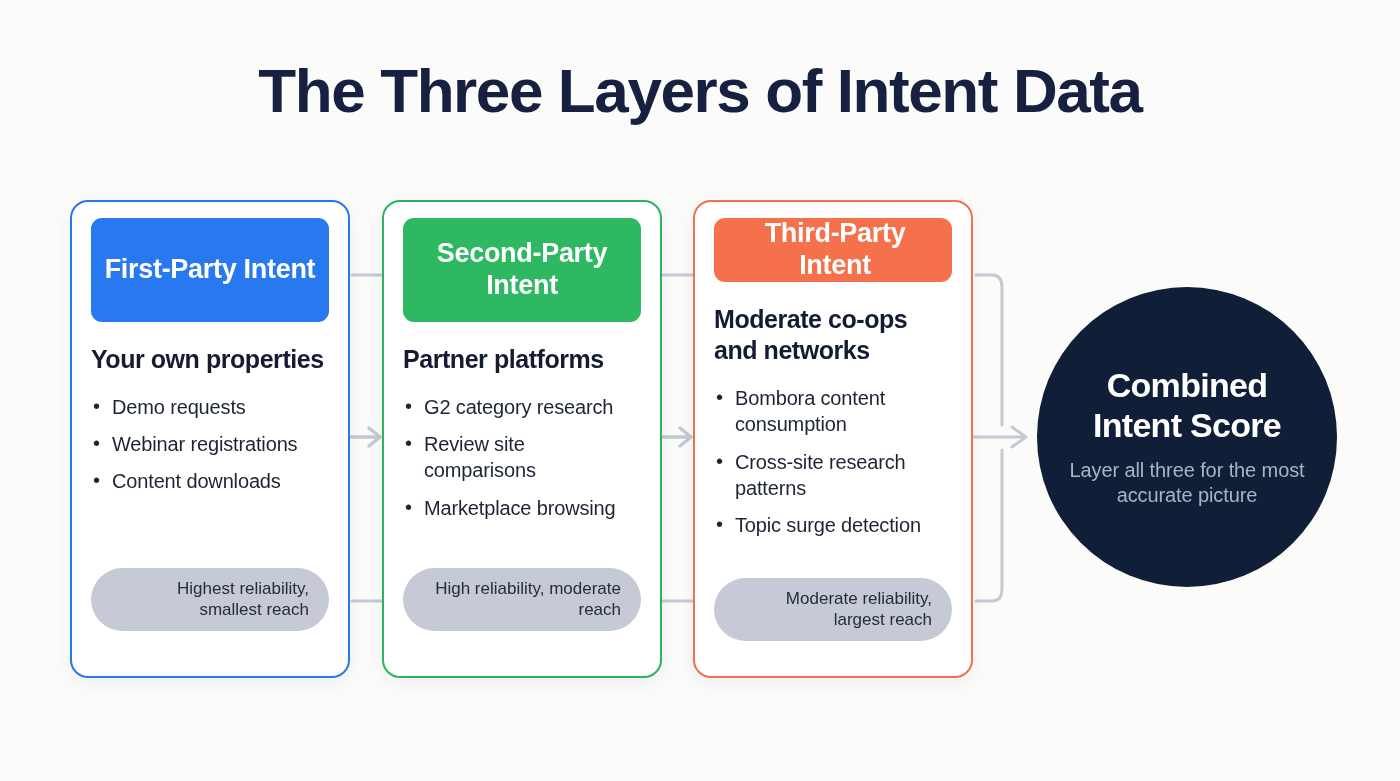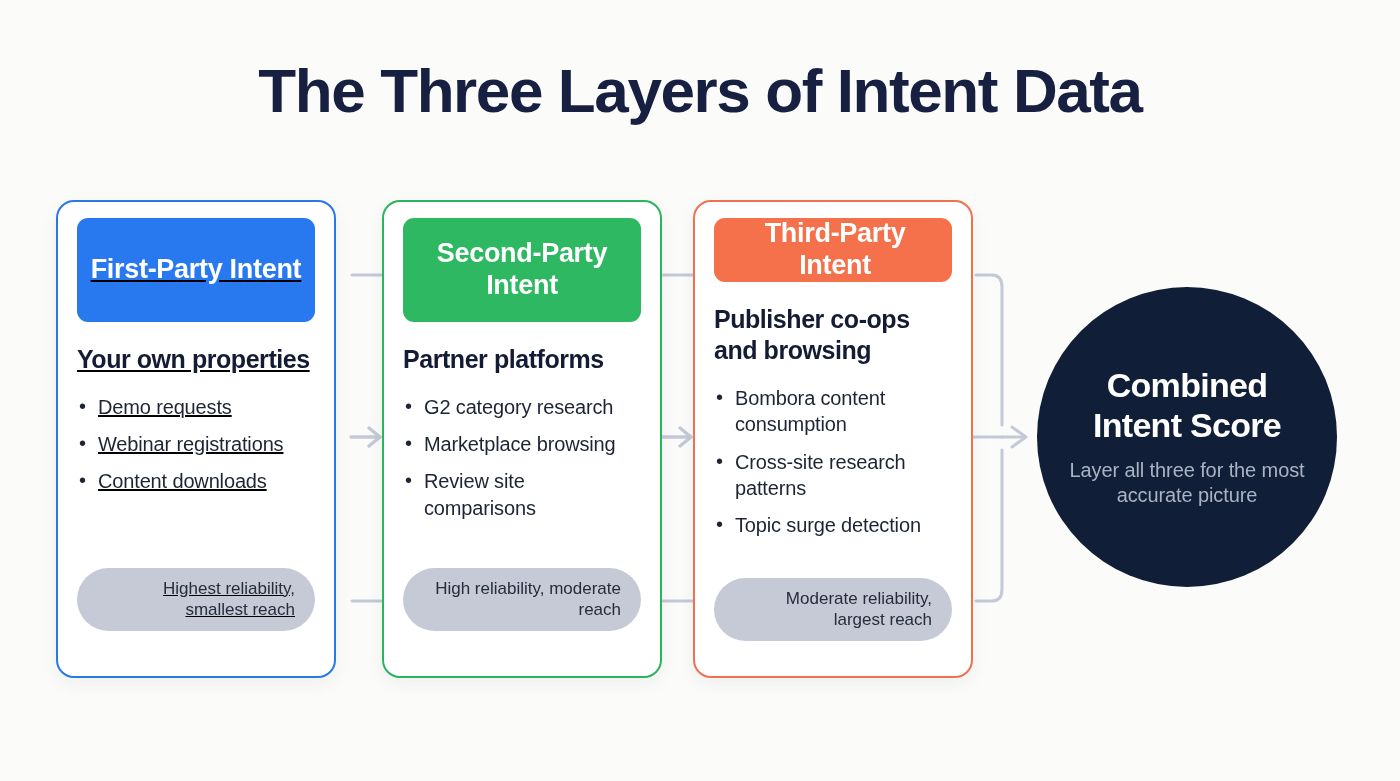--- a/index.html
+++ b/index.html
@@ -55,21 +55,21 @@
     height: 478px;
     background: #ffffff;
     border-radius: 18px;
     border: 2.5px solid #cccccc;
     box-sizing: border-box;
     box-shadow: 0 6px 18px rgba(30, 40, 70, 0.055);
     display: flex;
     flex-direction: column;
     align-items: center;
   }
-  #card-first  { left: 56px;  border-color: #2878e8; text-decoration: underline; }
+  #card-first  { left: 70px;  border-color: #2878e8; }
   #card-second { left: 382px; border-color: #2bb45f; }
   #card-third  { left: 693px; border-color: #ef7250; }
 
   .card-header {
     margin-top: 16px;
     width: 238px;
     height: 104px;
     border-radius: 11px;
     display: flex;
     align-items: center;
@@ -224,33 +224,33 @@
       </div>
     </div>
   </div>
 
   <div class="card" id="card-second">
     <div class="card-header">Second-Party Intent</div>
     <div class="card-body">
       <div class="card-subtitle">Partner platforms</div>
       <ul class="bullet-list">
         <li>G2 category research</li>
+        <li>Review site comparisons</li>
         <li>Marketplace browsing</li>
-        <li>Review site comparisons</li>
       </ul>
       <div class="pill-wrap">
         <div class="pill">High reliability, moderate reach</div>
       </div>
     </div>
   </div>
 
   <div class="card" id="card-third">
     <div class="card-header">Third-Party Intent</div>
     <div class="card-body">
-      <div class="card-subtitle">Publisher co-ops and browsing</div>
+      <div class="card-subtitle">Moderate co-ops and networks</div>
       <ul class="bullet-list">
         <li>Bombora content consumption</li>
         <li>Cross-site research patterns</li>
         <li>Topic surge detection</li>
       </ul>
       <div class="pill-wrap">
         <div class="pill">Moderate reliability, largest reach</div>
       </div>
     </div>
   </div>

